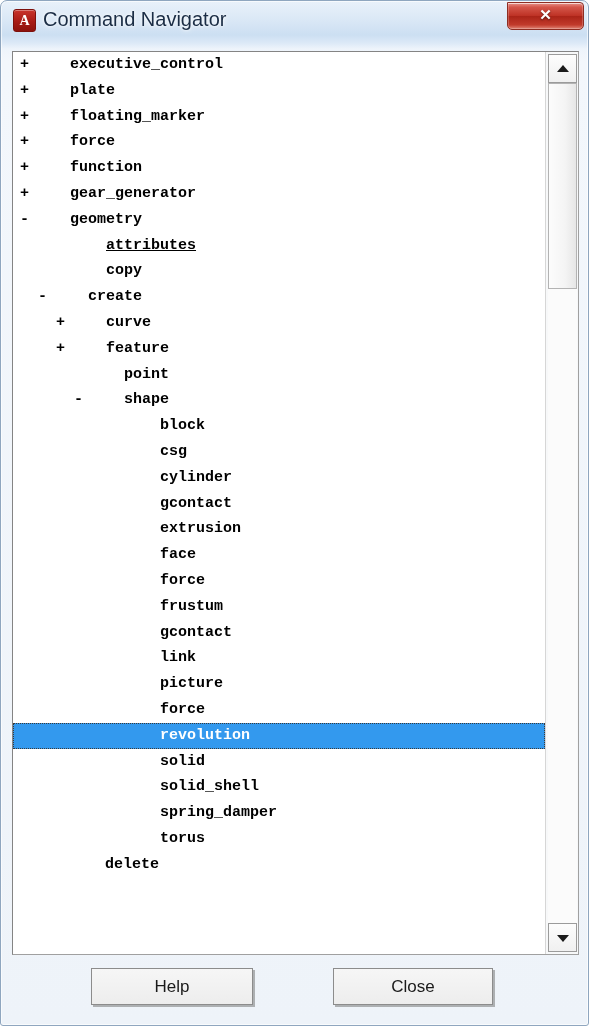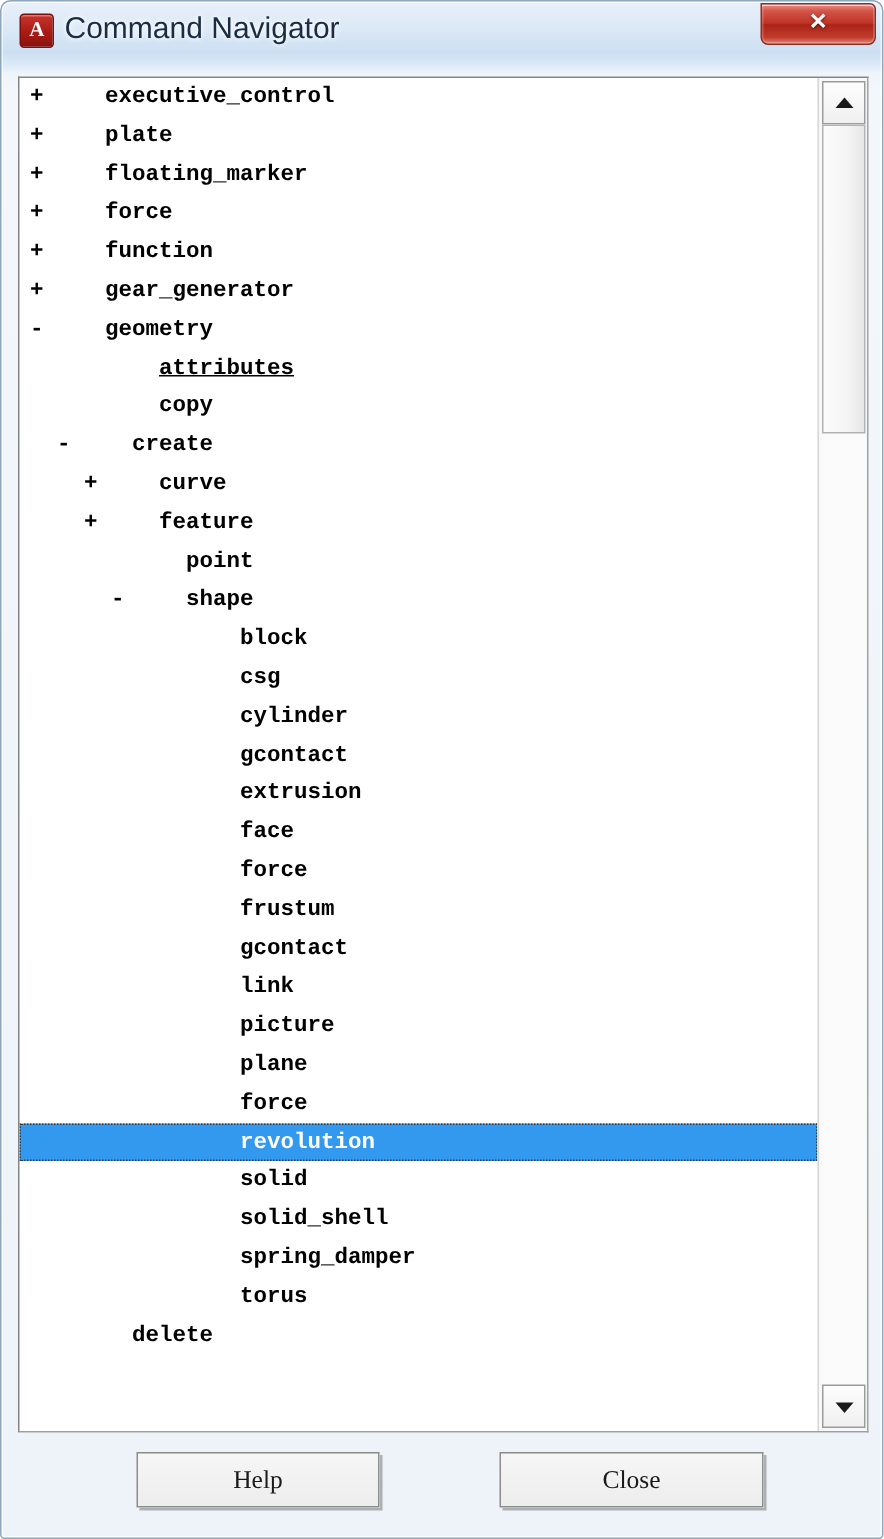--- a/index.html
+++ b/index.html
@@ -191,32 +191,32 @@
     background: #fbfbfb;
   }
 
   
   .btn {
     position: absolute;
     box-sizing: border-box;
     background: linear-gradient(180deg, #f6f6f6 0%, #ededed 100%);
     border: 1px solid #8c8c8c;
     box-shadow: 2px 2px 0 rgba(120,120,120,0.55);
-    font-family: Liberation Serif, serif;
+    font-family: Liberation Sans, sans-serif;
     font-size: 17px;
     color: #1a1a1a;
     text-align: center;
     cursor: pointer;
   }
   .btn span {
     display: block;
     line-height: 35px;
   }
   #help-button  { left: 90px;  top: 967px; width: 162px; height: 37px; }
-  #close-button { left: 332px; top: 967px; width: 176px; height: 37px; }
+  #close-button { left: 332px; top: 967px; width: 160px; height: 37px; }
 </style>
 </head>
 <body>
 
 <div class="window">
 
   <div class="titlebar">
     <div class="app-icon">
       <div class="glyph">A</div>
     </div>
@@ -308,42 +308,39 @@
         <div class="row">
           <span class="label" style="left: 119px;">gcontact</span>
         </div>
         <div class="row">
           <span class="label" style="left: 119px;">link</span>
         </div>
         <div class="row">
           <span class="label" style="left: 119px;">picture</span>
         </div>
         <div class="row">
-          <span class="label" style="left: 119px;">plane</span>
-        </div>
-        <div class="row">
           <span class="label" style="left: 119px;">force</span>
         </div>
         <div class="row selected" style="background: rgb(51, 153, 238);">
           <span class="label" style="left: 119px;">revolution</span>
         </div>
         <div class="row">
           <span class="label" style="left: 119px;">solid</span>
         </div>
         <div class="row">
           <span class="label" style="left: 119px;">solid_shell</span>
         </div>
         <div class="row">
           <span class="label" style="left: 119px;">spring_damper</span>
         </div>
         <div class="row">
           <span class="label" style="left: 119px;">torus</span>
         </div>
         <div class="row">
-          <span class="label" style="left: 47px; text-align: right;">delete</span>
+          <span class="label" style="left: 64px; text-align: right;">delete</span>
         </div>
       </div>
 
     <div class="vscroll">
       <div class="sb-btn up">
         <div class="arrow"></div>
       </div>
       <div class="sb-track" id="scroll-track" style="top: 31px; bottom: 31px;"></div>
       <div class="sb-thumb" id="scroll-thumb" style="top: 31px; height: 206px;"></div>
       <div class="sb-btn down">

